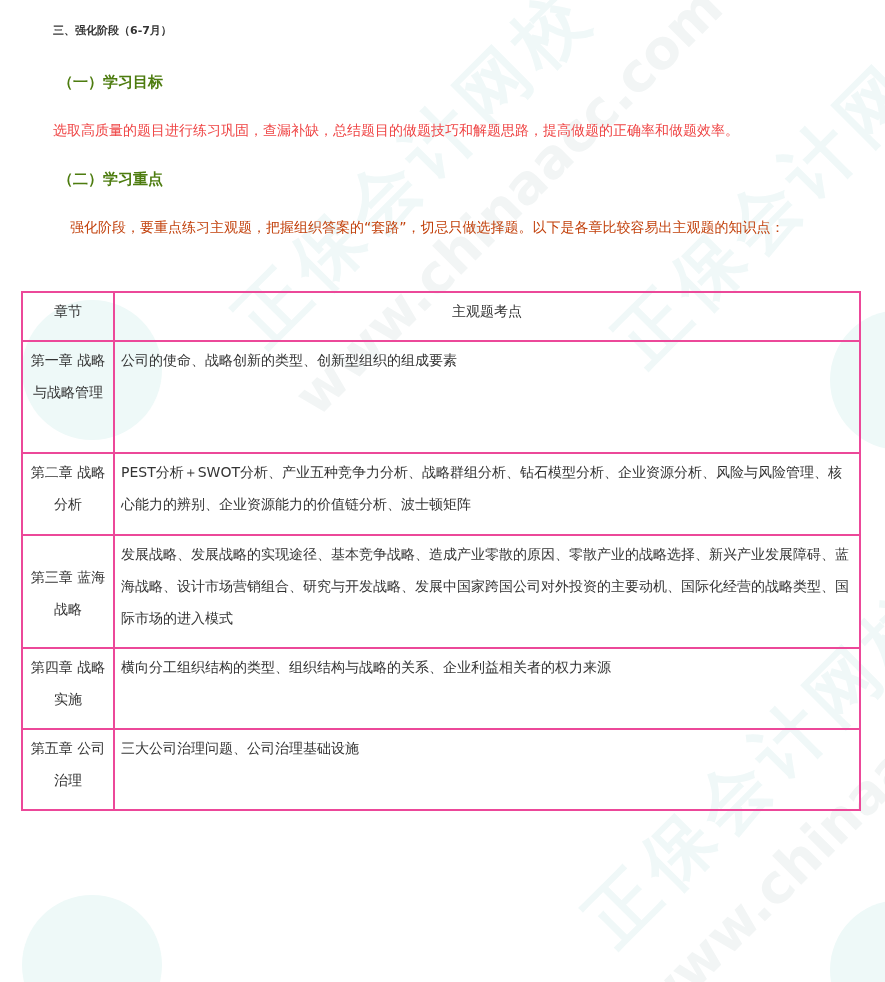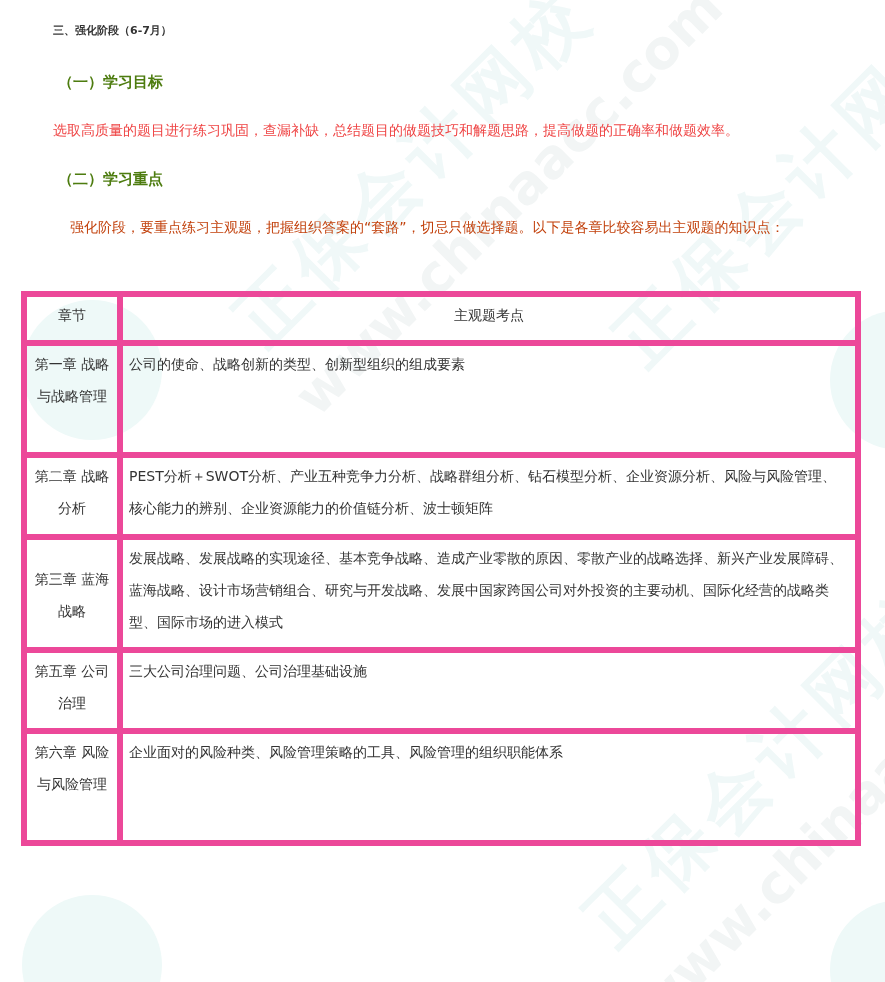--- a/index.html
+++ b/index.html
@@ -8,21 +8,21 @@
   .wm { position:absolute; pointer-events:none; z-index:0; }
   .wm-circle { border-radius:50%; background:#eef9f8; }
   .wm-text { color:#f0f8f8; font-size:70px; font-weight:bold; transform:rotate(-45deg); white-space:nowrap; letter-spacing:8px; }
   .wm-url { color:#f2f5f5; font-size:54px; font-weight:bold; transform:rotate(-45deg); white-space:nowrap; }
   .content { position:absolute; left:0; top:0; width:885px; height:982px; z-index:1; }
   .h1 { position:absolute; left:53px; top:23px; font-size:11px; font-weight:bold; color:#333; }
   .h2 { position:absolute; left:58px; font-size:15px; font-weight:bold; color:#4d7c0f; }
   .p { position:absolute; left:53px; font-size:14px; color:#ef4444; line-height:31px; }
   .p-indent { position:absolute; left:38px; width:836px; font-size:14px; color:#c2410c; line-height:31px; text-indent:32px; }
   table { position:absolute; left:21px; top:291px; width:840px; border-collapse:collapse; font-size:14px; color:#333; }
-  td { border:6px solid #ec4899; vertical-align:top; line-height:32px; padding:0 6px; }
+  td { border:2px solid #ec4899; vertical-align:top; line-height:32px; padding:0 6px; }
   td.ch { width:78px; text-align:center; padding:2px 6px 0; }
   td.pts { padding:2px 6px 0; }
 </style>
 </head>
 <body>
 
 <div class="wm wm-circle" style="left:22px;top:300px;width:140px;height:140px;"></div>
 <div class="wm wm-circle" style="left:830px;top:310px;width:140px;height:140px;"></div>
 <div class="wm wm-circle" style="left:22px;top:895px;width:140px;height:140px;"></div>
 <div class="wm wm-circle" style="left:830px;top:900px;width:140px;height:140px;"></div>
@@ -53,22 +53,22 @@
     </tr>
     <tr style="height:82px;">
       <td class="ch">第二章 战略分析</td>
       <td class="pts">PEST分析＋SWOT分析、产业五种竞争力分析、战略群组分析、钻石模型分析、企业资源分析、风险与风险管理、核心能力的辨别、企业资源能力的价值链分析、波士顿矩阵</td>
     </tr>
     <tr style="height:113px;">
       <td class="ch" style="vertical-align:middle;">第三章 蓝海战略</td>
       <td class="pts">发展战略、发展战略的实现途径、基本竞争战略、造成产业零散的原因、零散产业的战略选择、新兴产业发展障碍、蓝海战略、设计市场营销组合、研究与开发战略、发展中国家跨国公司对外投资的主要动机、国际化经营的战略类型、国际市场的进入模式</td>
     </tr>
     <tr style="height:81px;">
+      <td class="ch">第四章 战略实施</td>
+      <td class="pts">横向分工组织结构的类型、组织结构与战略的关系、企业利益相关者的权力来源</td>
+    </tr>
+    <tr style="height:81px;">
       <td class="ch">第五章 公司治理</td>
       <td class="pts">三大公司治理问题、公司治理基础设施</td>
-    </tr>
-    <tr style="height:112px;">
-      <td class="ch">第六章 风险与风险管理</td>
-      <td class="pts">企业面对的风险种类、风险管理策略的工具、风险管理的组织职能体系</td>
     </tr>
   </tbody>
     </table>
 </div>
 
 </body></html>

